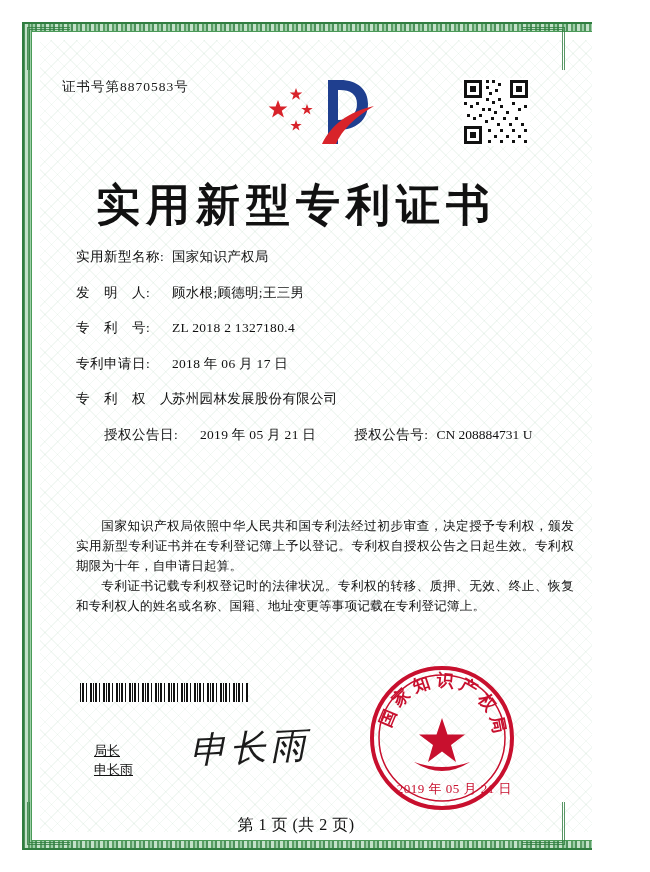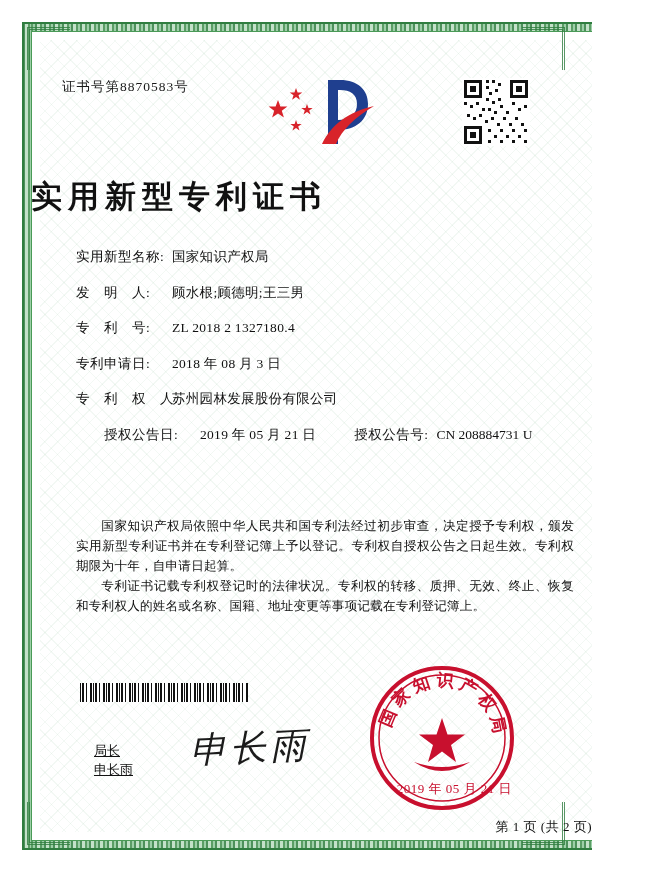--- a/index.html
+++ b/index.html
@@ -95,27 +95,26 @@
   .qr {
     position: absolute;
     right: 62px; top: 78px;
     width: 68px; height: 68px;
   }
 
   .title {
     position: absolute;
     left: 0; right: 0;
     top: 176px;
-    text-align: left;
-    font-size: 31px;
+    text-align: center;
+    font-size: 44px;
     font-weight: bold;
     letter-spacing: 6px;
     color: #111;
     font-family: "Liberation Serif", "DejaVu Serif", serif;
-    margin-left: 31px;
   }
 
   
   .fields {
     position: absolute;
     left: 76px; top: 248px;
     width: 500px;
     font-size: 13.5px;
     color: #111;
   }
@@ -195,22 +194,22 @@
     right: 80px; top: 780px;
     font-size: 13px;
     color: #c8102e;
     letter-spacing: .5px;
   }
 
   .footer {
     position: absolute;
     left: 0; right: 0;
     bottom: 36px;
-    text-align: right;
-    font-size: 13px;
+    text-align: center;
+    font-size: 16px;
     color: #111;
     letter-spacing: .5px;
   }
 </style>
 </head>
 <body>
 
 <div class="page">
 
   <div class="guilloche"></div>
@@ -308,21 +307,21 @@
     <div class="row">
       <span class="lbl">发　明　人:</span>
       <span class="val">顾水根;顾德明;王三男</span>
     </div>
     <div class="row">
       <span class="lbl">专　利　号:</span>
       <span class="val">ZL 2018 2 1327180.4</span>
     </div>
     <div class="row">
       <span class="lbl">专利申请日:</span>
-      <span class="val">2018 年 08 月 3 日</span>
+      <span class="val">2018 年 06 月 17 日</span>
     </div>
     <div class="row">
       <span class="lbl">专　利　权　人:</span>
       <span class="val">苏州园林发展股份有限公司</span>
     </div>
     <div class="row dual">
       <span class="lbl">授权公告日:</span>
       <span class="val">2019 年 05 月 21 日</span>
       <span class="second-lbl">授权公告号:</span>
       <span class="second-val">CN 208884731 U</span>

